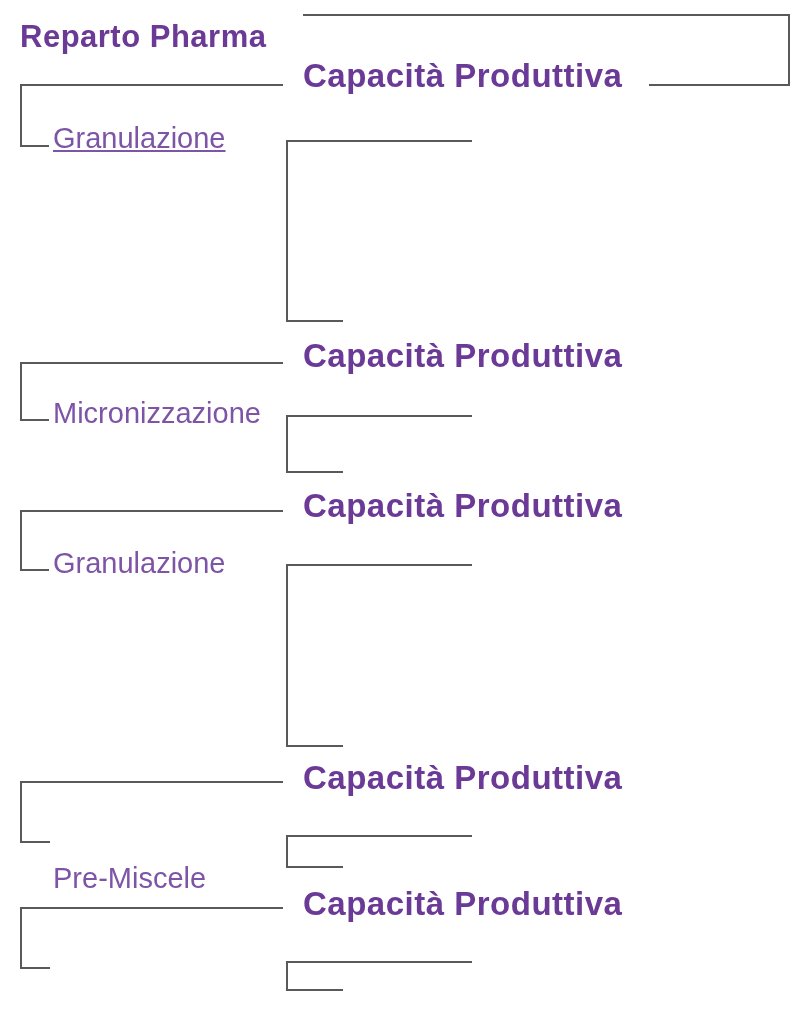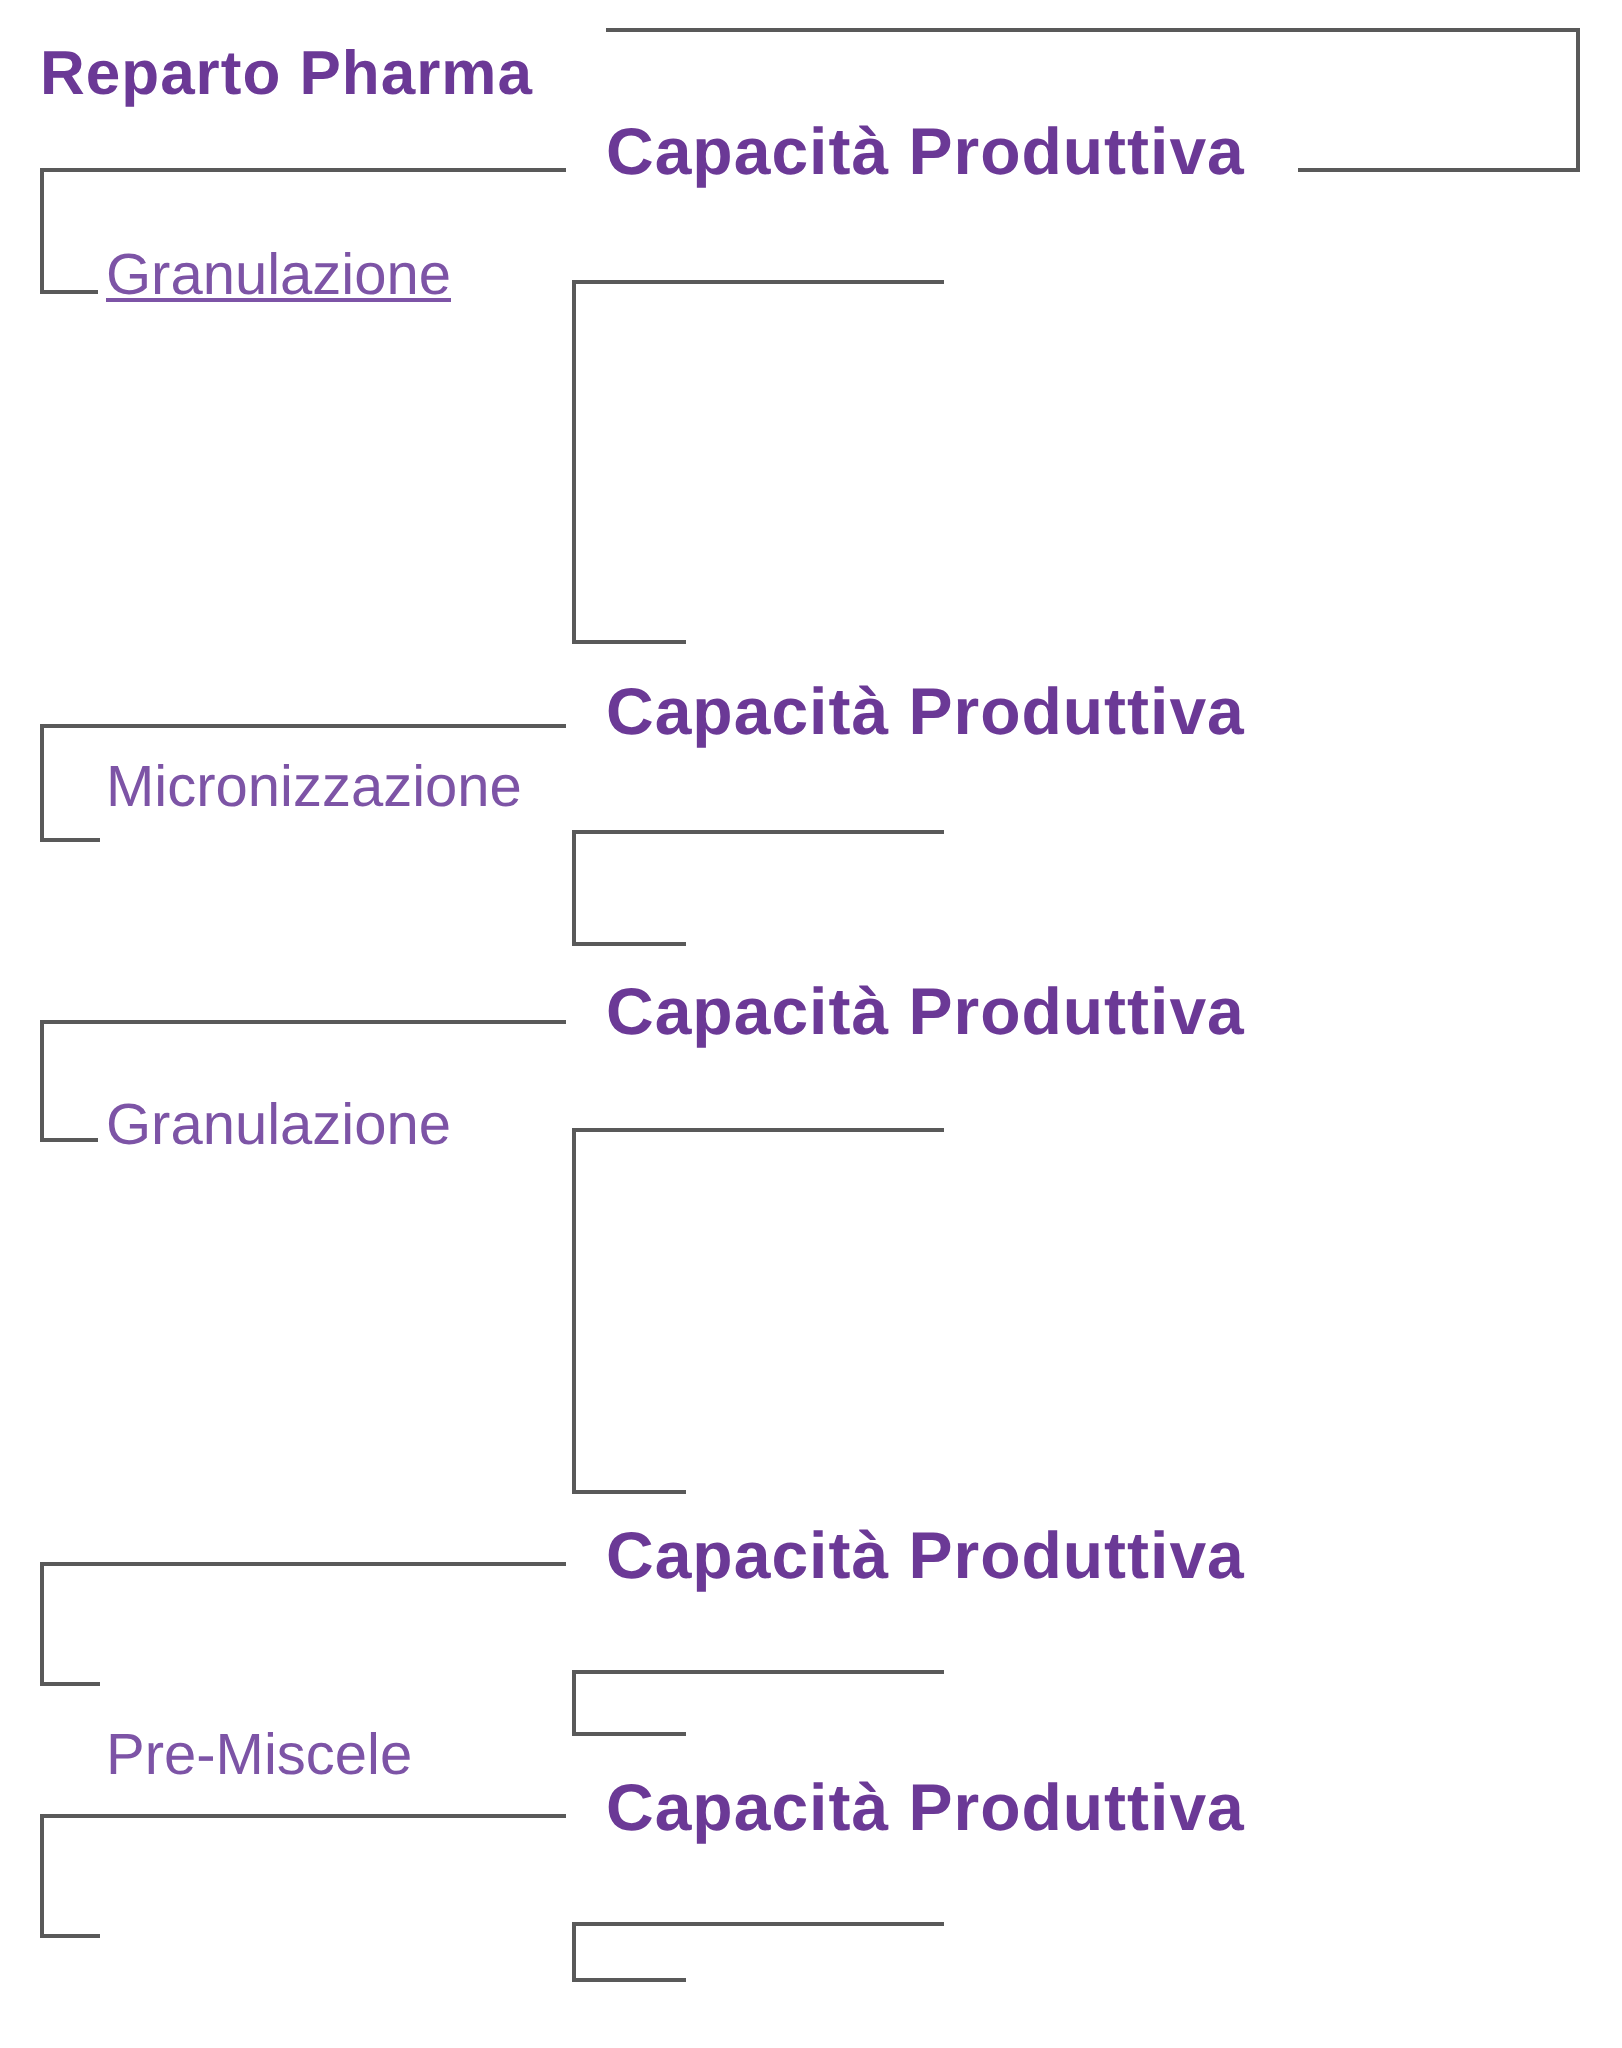--- a/index.html
+++ b/index.html
@@ -70,21 +70,21 @@
     color: var(--label-purple);
     font-size: 29px;
     line-height: 1;
     display: flex;
     align-items: center;
     padding-left: 4px;
     box-sizing: border-box;
     white-space: nowrap;
   }
   .bn1 { top: 120px; text-decoration: underline; }
-  .bn2 { top: 375px; height: 39px; }
+  .bn2 { top: 394px; height: 39px; }
   .bn3 { top: 545px; }
   .bn4 { top: 816px; margin-top: 44px; }
   .bn5 { top: 942px; }
 </style>
 </head>
 <body>
 
 <div class="canvas">
 
   <div class="root-title">Reparto Pharma</div>

